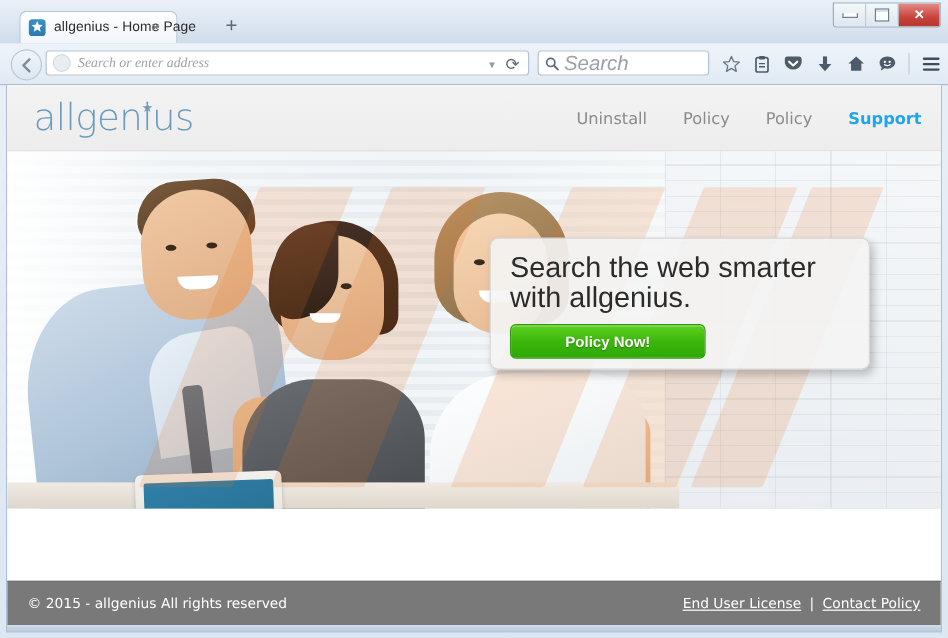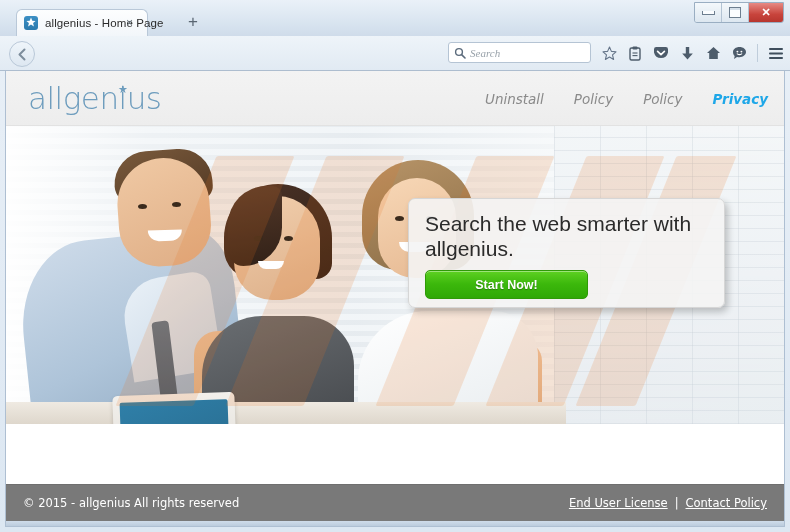--- a/index.html
+++ b/index.html
@@ -137,22 +137,22 @@
   #searchbar {
     position: absolute; left: 448px; top: 6px;
     width: 143px; height: 21px;
     background: #fff;
     border: 1px solid #b5c4d4;
     border-radius: 3px;
     display:flex; align-items:center;
     box-sizing: border-box;
   }
   #search-placeholder {
-    margin-left: 4px; font-size: 11px; color: #99a2aa;
-    font-style: italic; font-family: Liberation Serif, serif;
+    margin-left: 4px; font-size: 17px; color: #99a2aa;
+    font-style: italic; font-family: Liberation Sans, sans-serif;
   }
   #toolbar-icons {
     position:absolute; left: 596px; top: 6px;
     display:flex; align-items:center; gap: 0px;
   }
   .tbicon {
     width: 26px; height: 22px;
     display:flex; align-items:center; justify-content:center;
     cursor: pointer;
     color: #4d5c6b;
@@ -193,21 +193,20 @@
     color: #6d9cbd; font-size: 11px;
   }
   #site-nav {
     position: absolute; right: 16px; top: 20px;
     display: flex; align-items: center; gap: 30px;
   }
   .navlink {
     font-size: 13.5px; color: #8a8a8a;
     text-decoration: none; cursor: pointer;
     font-family: "DejaVu Sans", sans-serif;
-    font-style: italic;
   }
   .navlink.accent { color: #1ea7e8; font-weight: bold; }
 
   
   #hero {
     position: absolute; left: 0; top: 55px;
     width: 100%; height: 298px;
     overflow: hidden;
     background: #e9eef2;
   }
@@ -369,21 +368,21 @@
     position:absolute; left: 402px; top: 72px;
     width: 317px; height: 110px;
     background: rgba(244,244,244,0.90);
     border: 1px solid #d6d6d6;
     border-radius: 7px;
     box-shadow: 3px 4px 7px rgba(0,0,0,0.22);
     box-sizing: border-box;
     padding: 12px 16px;
   }
   #hero-title {
-    font-size: 21px; color: #2b2b2b;
+    font-size: 24px; color: #2b2b2b;
     line-height: 25px;
     font-family: "Liberation Sans", sans-serif;
   }
   #start-btn {
     margin-top: 9px;
     width: 163px; height: 29px;
     background: linear-gradient(180deg,#5ed122 0%, #3cb80c 48%, #2fa806 100%);
     border: 1px solid #2f9a08;
     border-radius: 5px;
     color: #fff;
@@ -466,20 +465,26 @@
   </div>
 
   <div id="navbar">
 
     <div id="back-btn">
       <svg width="13" height="13" viewBox="0 0 13 13">
         <path d="M8.5 1.5 L3.5 6.5 L8.5 11.5" stroke="#7d8d9c" stroke-width="2" fill="none" stroke-linecap="round" stroke-linejoin="round"></path>
       </svg>
     </div>
 
+    <div id="urlbar">
+      <div id="url-icon"></div>
+      <span id="url-placeholder">Search or enter address</span>
+      <span id="url-drop">▼</span>
+      <span id="reload-btn">⟳</span>
+    </div>
 
     <div id="searchbar">
       <svg width="12" height="12" viewBox="0 0 12 12" style="margin-left:5px;flex:0 0 12px">
         <circle cx="5" cy="5" r="3.4" stroke="#5b6b7c" stroke-width="1.4" fill="none"></circle>
         <line x1="7.6" y1="7.6" x2="11" y2="11" stroke="#5b6b7c" stroke-width="1.6" stroke-linecap="round"></line>
       </svg>
       <span id="search-placeholder">Search</span>
     </div>
 
     <div id="toolbar-icons">
@@ -543,21 +548,21 @@
   <div id="viewport">
 
     <div id="site-header">
       <div id="logo">allgenius</div>
       <div id="logo-star">★</div>
 
       <div id="site-nav">
         <a class="navlink">Uninstall</a>
         <a class="navlink">Policy</a>
         <a class="navlink">Policy</a>
-        <a class="navlink accent">Privacy</a>
+        <a class="navlink accent">Support</a>
       </div>
     </div>
 
     <div id="hero">
       <div id="hero-bg"></div>
       <div id="hero-panes"></div>
 
       <div id="photo">
         <div class="person" id="man-body"></div>
         <div class="person" id="man-shirtcollar"></div>
@@ -598,21 +603,21 @@
       <div id="watermark">
         <div class="bar" style="left:40px;  top:10px;  width:78px; height:250px;"></div>
         <div class="bar" style="left:150px; top:10px;  width:78px; height:250px;"></div>
         <div class="bar" style="left:300px; top:10px;  width:78px; height:250px;"></div>
         <div class="bar" style="left:410px; top:10px;  width:78px; height:250px;"></div>
         <div class="bar" style="left:500px; top:10px;  width:60px; height:250px;"></div>
       </div>
 
       <div id="hero-card">
         <div id="hero-title">Search the web smarter with allgenius.</div>
-        <div id="start-btn">Start Now!</div>
+        <div id="start-btn">Policy Now!</div>
       </div>
     </div>
 
     <div id="content-blank"></div>
 
     <div id="site-footer">
       <span id="copyright">© 2015 - allgenius All rights reserved</span>
       <span id="footer-links">
         <a class="footlink">End User License</a>
         <span>|</span>

